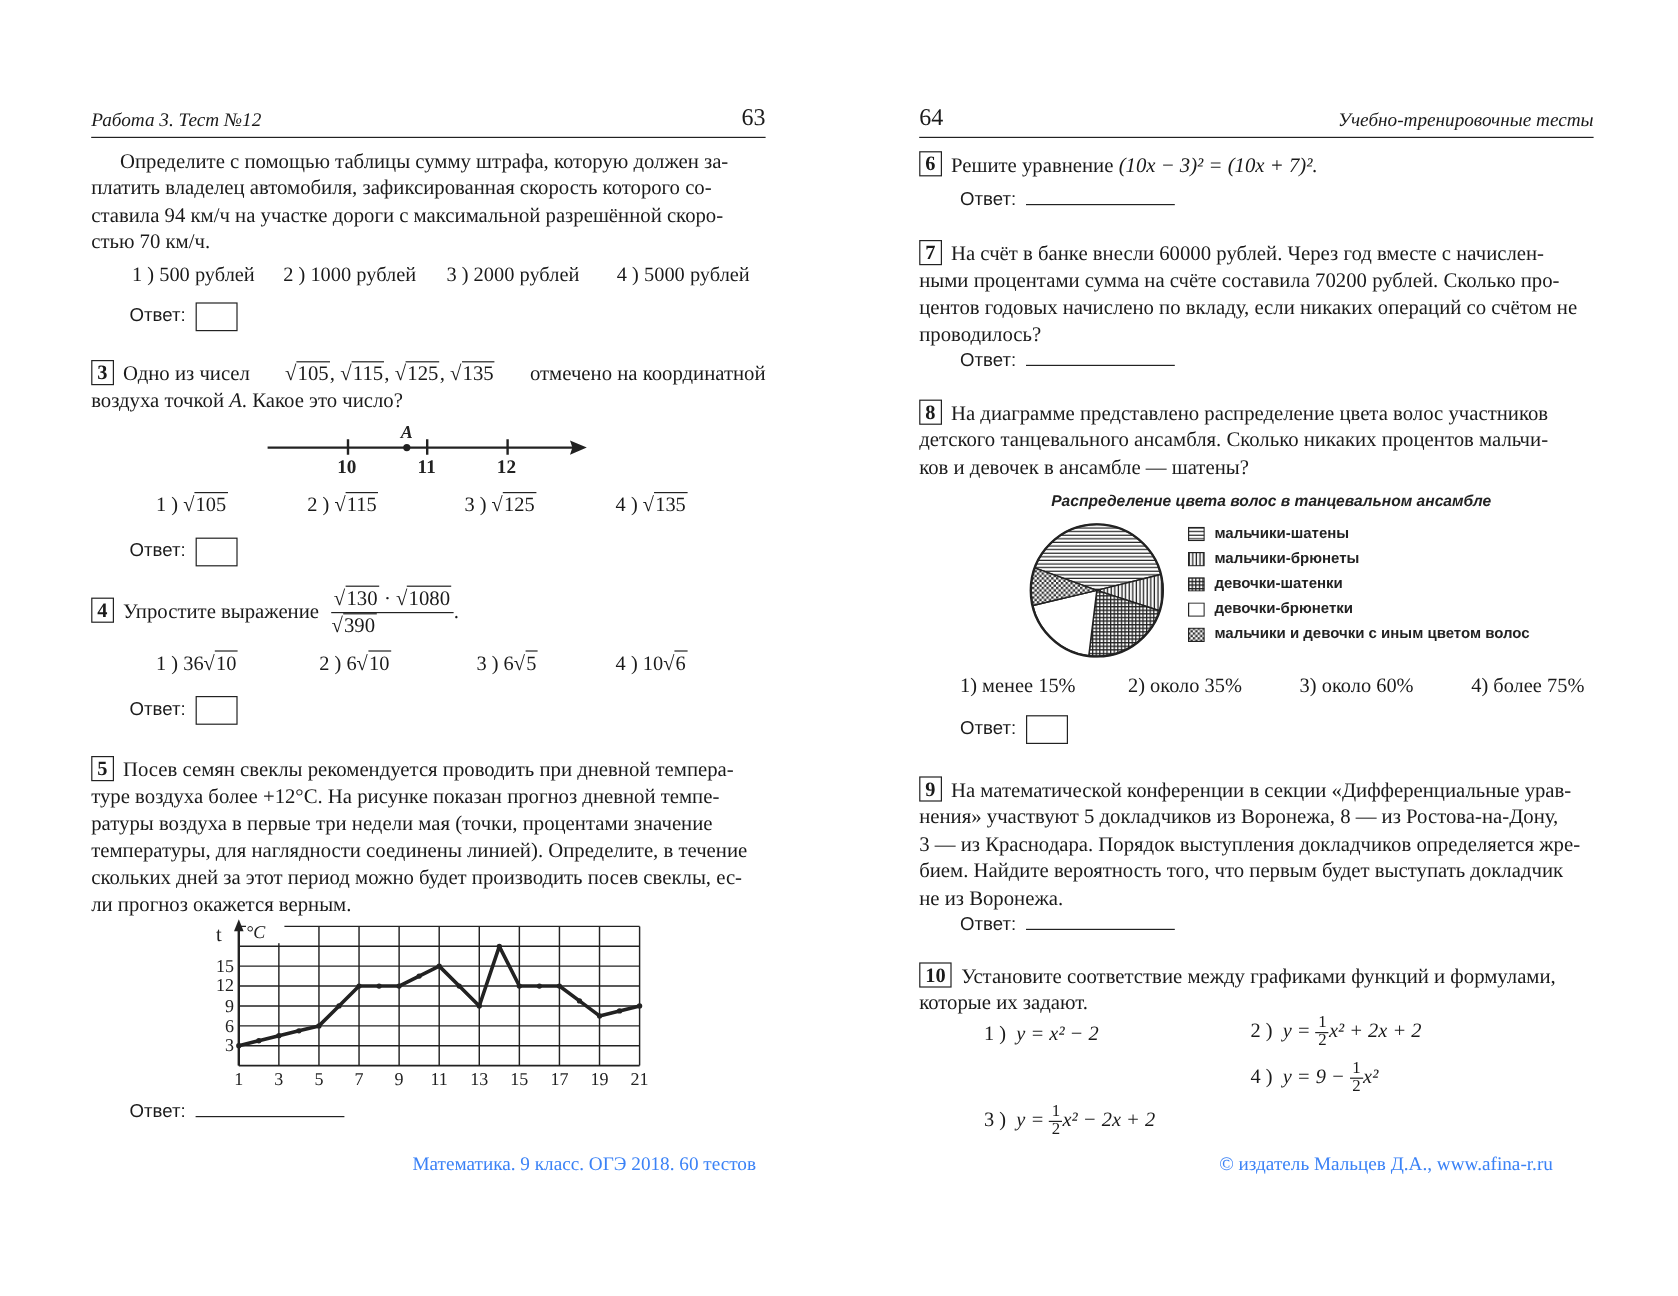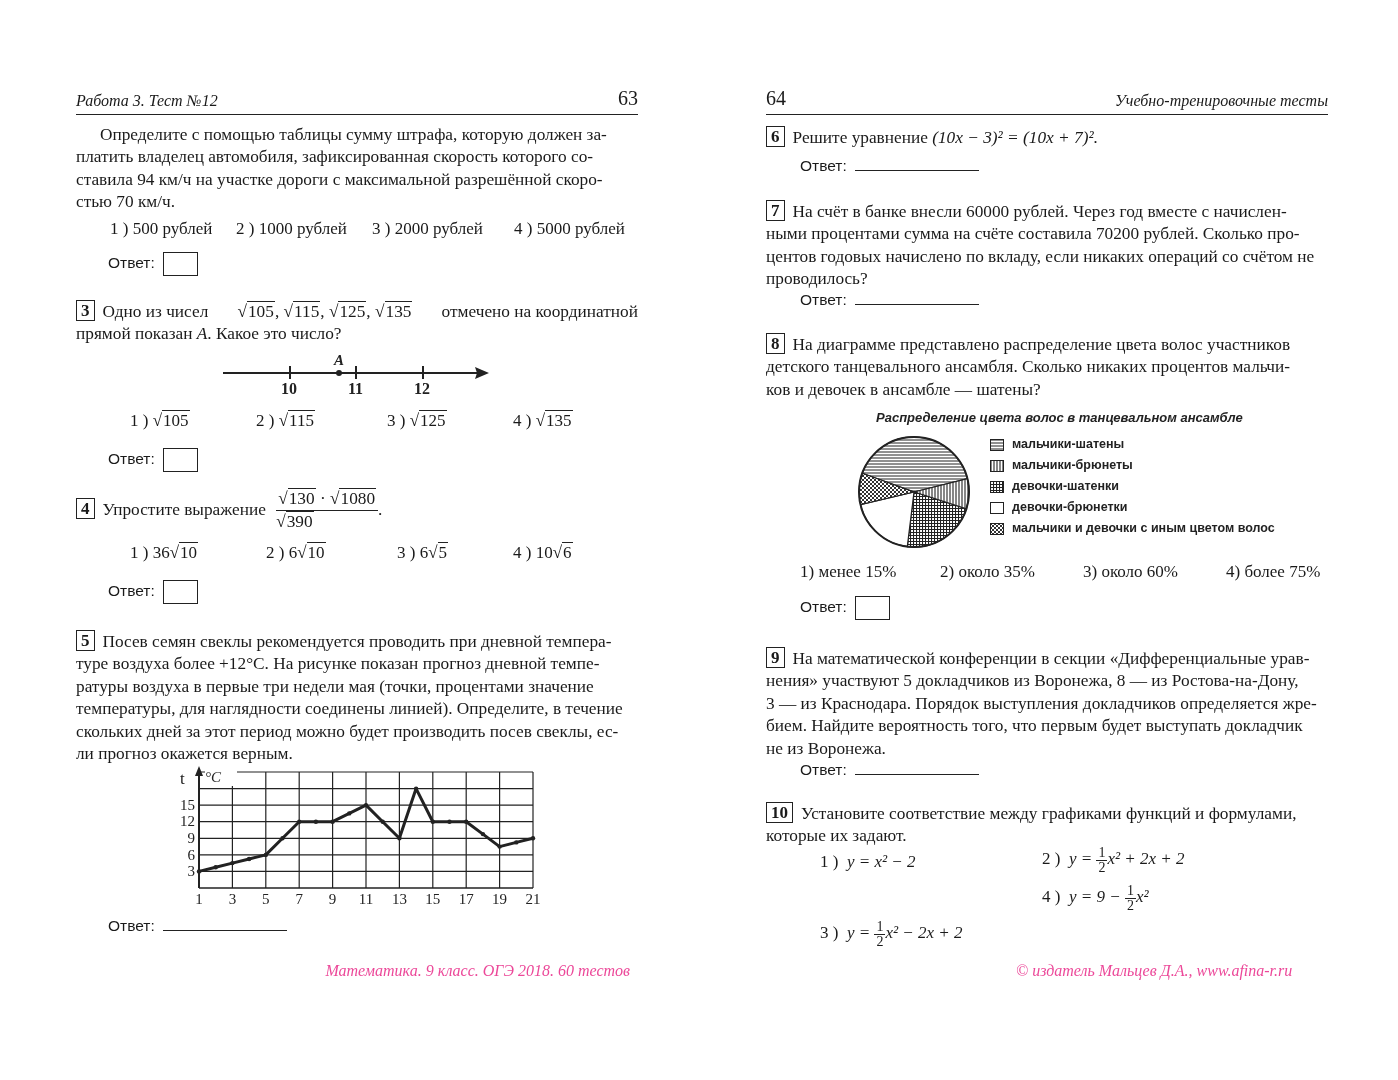--- a/index.html
+++ b/index.html
@@ -32,21 +32,21 @@
   .answer-line { display:inline-block; width:124px; border-bottom:1.3px solid #222; height:14px; vertical-align:baseline; margin-left:4px; }
   .options { font-size:17px; white-space:nowrap; }
   .options span.opt { position:absolute; }
   .sqrt { white-space:nowrap; }
   .sqrt .rad { border-top:1.3px solid #222; padding:0 1px; }
   .bold { font-weight:normal; }
   .it { font-style:italic; }
   .frac { display:inline-block; text-align:center; vertical-align:middle; }
   .frac .n { display:block; border-bottom:1.3px solid #222; padding:0 2px; }
   .frac .d { display:block; }
-  .footer { font-size:16px; color:#ec4899;font-style:italic; }
+  .footer { font-size:16px; color:#3b82f6; }
   .legend { font-family:"Liberation Sans","DejaVu Sans",sans-serif; font-size:12.5px; font-weight:bold; color:#222; }
   .legend-item { position:absolute; left:0; height:16px; white-space:nowrap; }
   .legend-swatch { position:absolute; left:0; top:2px; width:14px; height:12px; border:1px solid #222; }
   .legend-text { position:absolute; left:22px; top:0; }
 </style>
 </head>
 <body>
 
 <div class="page left-page">
   <div class="running-head">
@@ -70,21 +70,21 @@
     <span class="answer-label">Ответ:</span>
     <span class="answer-box"></span>
   </div>
 
   <div class="abs para" style="top:300px;left:0;width:562px;">
     <div style="display:flex;justify-content:space-between;white-space:nowrap;align-items:center;">
       <span><span class="num-box">3</span><span>Одно из чисел</span></span>
       <span class="bold"><span class="sqrt">√<span class="rad">105</span></span>, <span class="sqrt">√<span class="rad">115</span></span>, <span class="sqrt">√<span class="rad">125</span></span>, <span class="sqrt">√<span class="rad">135</span></span></span>
       <span>отмечено на координатной</span>
     </div>
-    <div><span>прямой показан</span> <span class="it bold">A</span><span>. Какое это число?</span></div>
+    <div><span>воздуха точкой</span> <span class="it bold">A</span><span>. Какое это число?</span></div>
   </div>
 
   <svg class="abs" style="top:350px;left:145px;" width="280" height="50">
     <line x1="2" y1="23" x2="262" y2="23" stroke="#222" stroke-width="2"></line>
     <polygon points="268,23 254,17 256,23 254,29" fill="#222"></polygon>
     <line x1="69" y1="16" x2="69" y2="29" stroke="#222" stroke-width="2"></line>
     <line x1="135" y1="16" x2="135" y2="29" stroke="#222" stroke-width="2"></line>
     <line x1="202" y1="16" x2="202" y2="29" stroke="#222" stroke-width="2"></line>
     <circle cx="118" cy="23" r="3" fill="#222"></circle>
     <text x="113" y="15" font-family="Liberation Serif, serif" font-style="italic" font-weight="bold" font-size="15" fill="#222">A</text>

